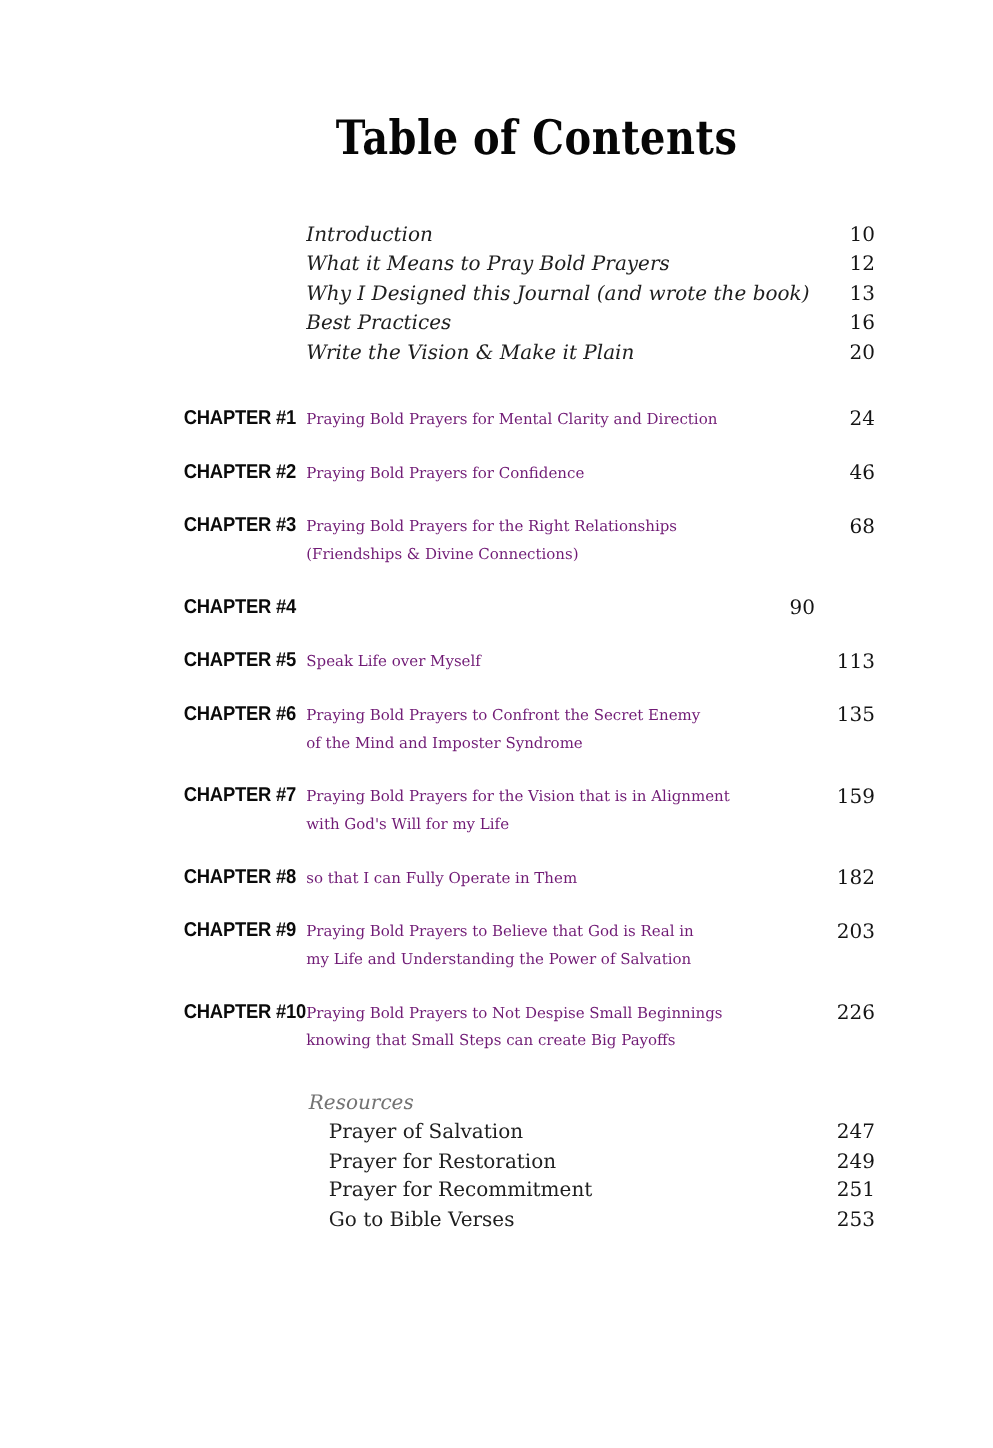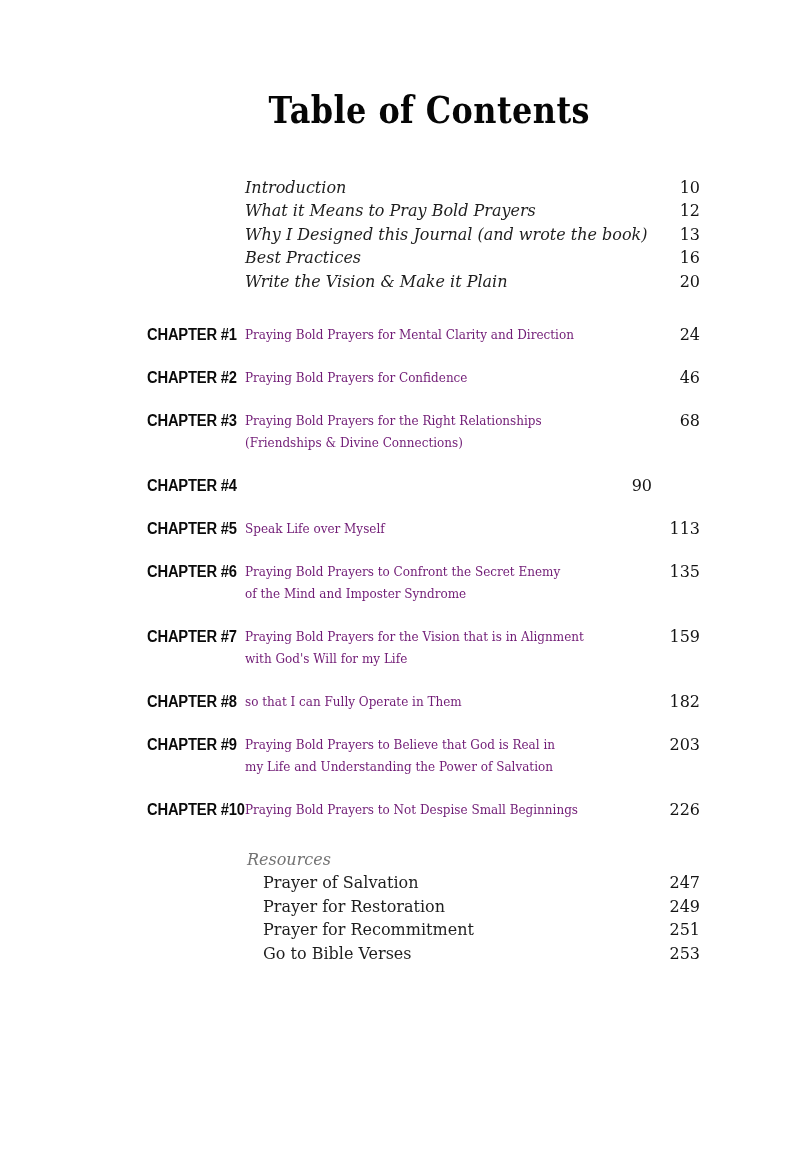--- a/index.html
+++ b/index.html
@@ -214,20 +214,21 @@
         <span class="chapter-title">
           <span class="title-line">Praying Bold Prayers to Believe that God is Real in</span>
           <span class="title-line">my Life and Understanding the Power of Salvation</span>
         </span>
         <span class="chapter-page">203</span>
       </div>
       <div class="chapter-row">
         <span class="chapter-label">CHAPTER #10</span>
         <span class="chapter-title">
           <span class="title-line">Praying Bold Prayers to Not Despise Small Beginnings</span>
+          <span class="title-line">knowing that Small Steps can create Big Payoffs</span>
         </span>
         <span class="chapter-page">226</span>
       </div>
     </div>
 
   <div class="resources">
     <div class="resources-header">Resources</div>
 
   <div class="res-row">
         <span class="res-label">Prayer of Salvation</span>

